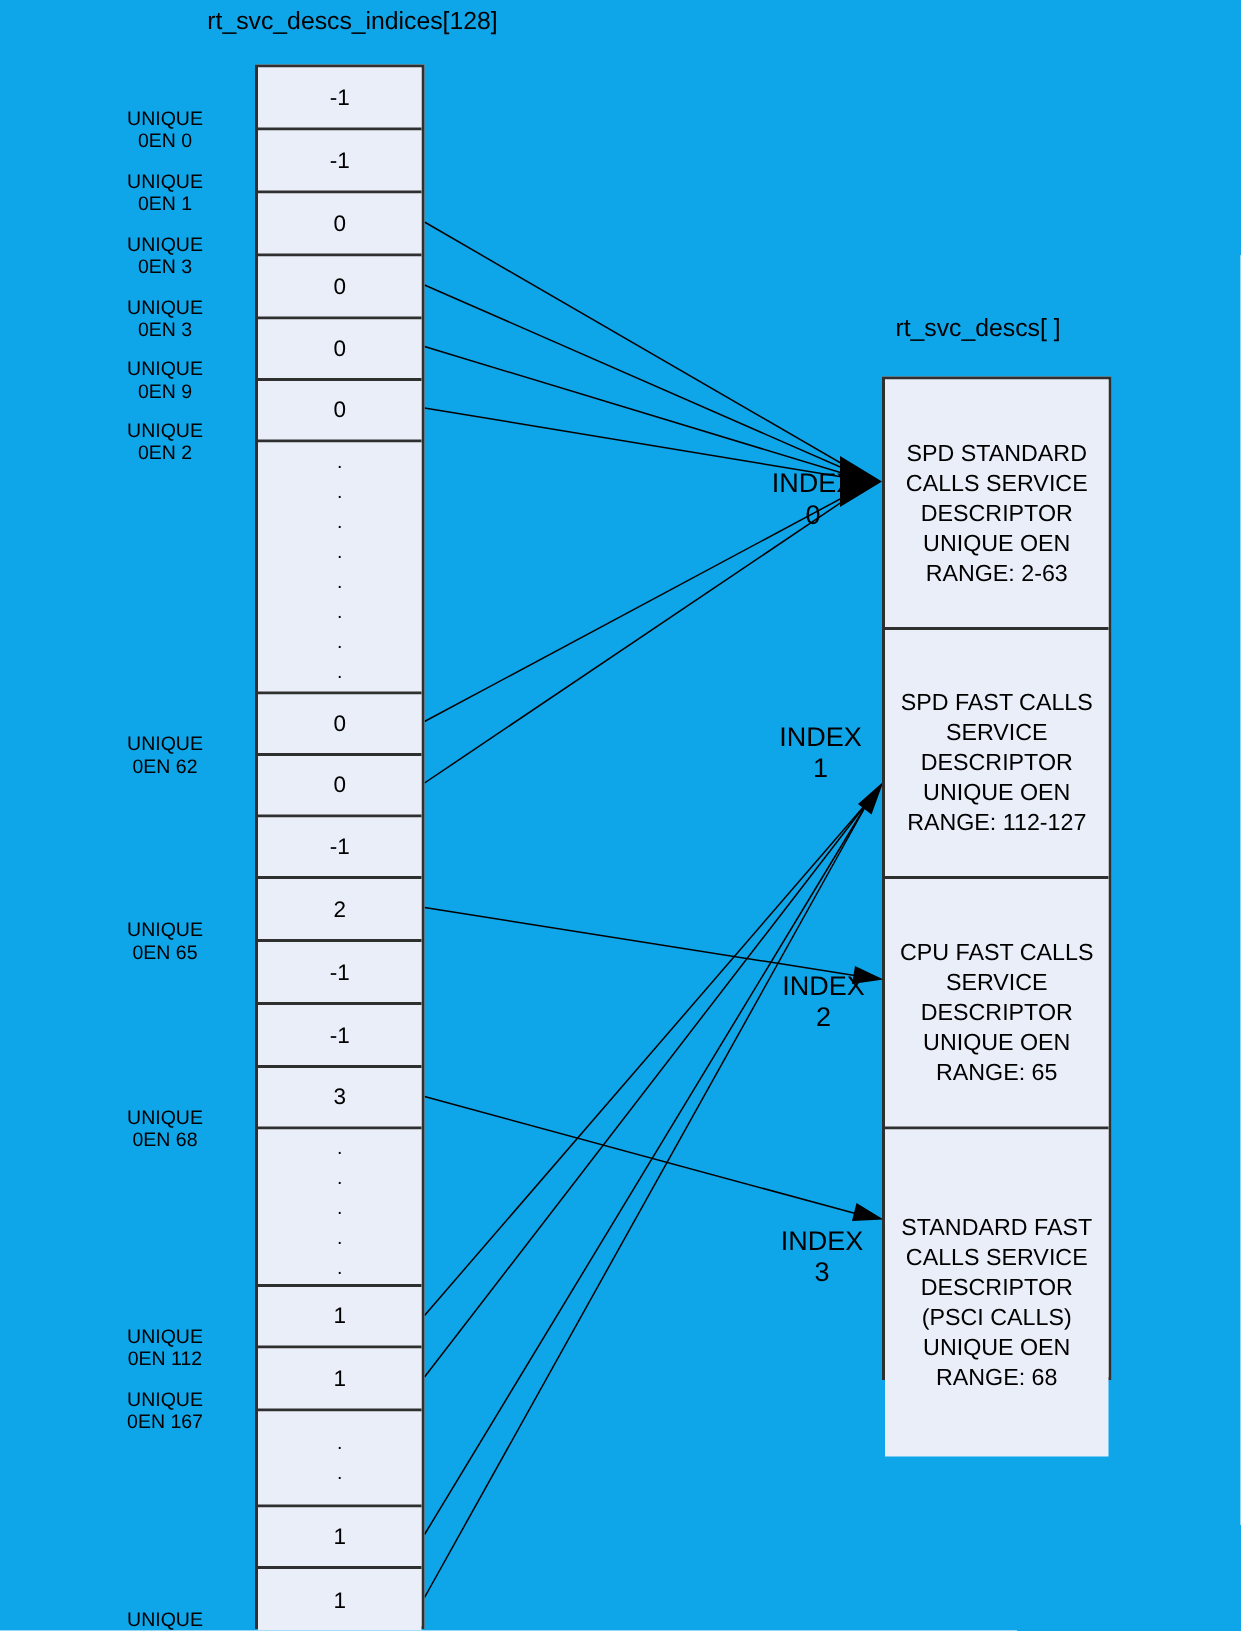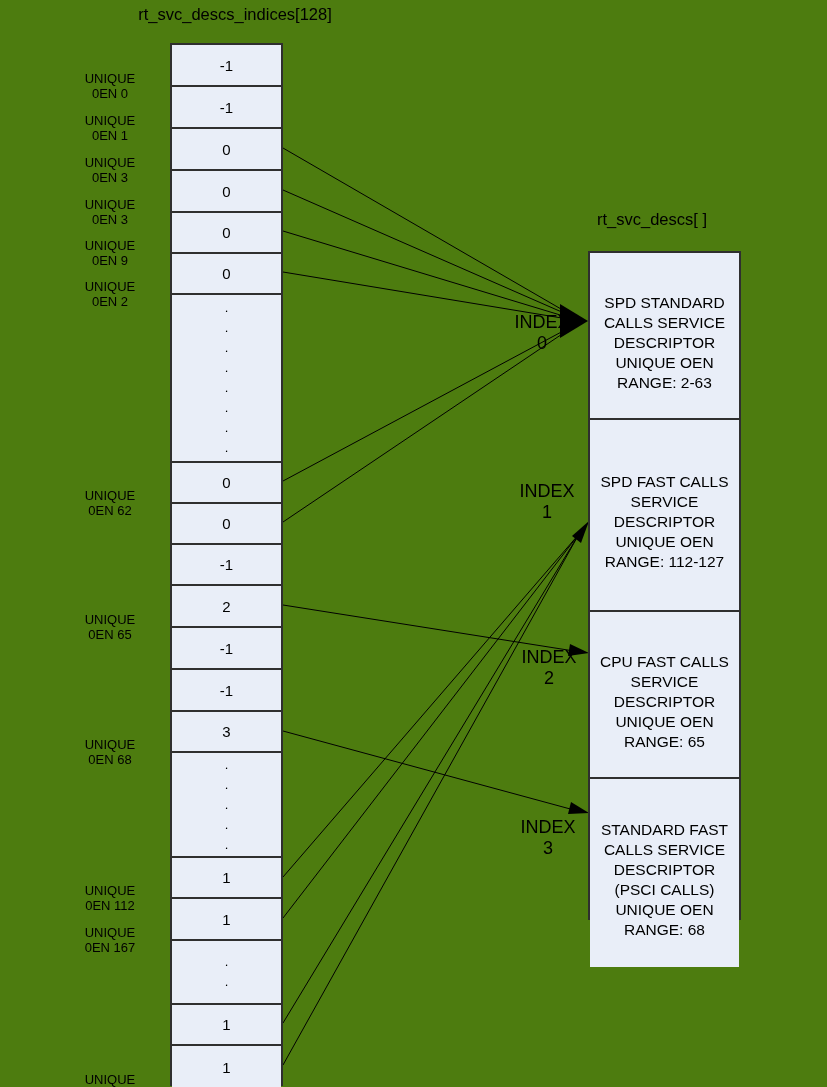--- a/index.html
+++ b/index.html
@@ -1,19 +1,19 @@
 <!DOCTYPE html>
 <html><head>
 <meta charset="utf-8">
 <style>
   html,body{margin:0;padding:0;background:#ffffff;}
   #stage{
     position:relative;
     width:827px;height:1087px;
-    background:#4d7c0f;
+    background:#0ea5e9;
     font-family:"Liberation Sans","DejaVu Sans",sans-serif;
     color:#000;
     overflow:hidden;
   }
   .title{
     position:absolute;
     font-size:16.5px;
     text-align:center;
     white-space:nowrap;
   }
@@ -256,24 +256,24 @@
   </div>
   <div class="index-label" style="left:503px;top:817px">
     <div>INDEX</div>
     <div>3</div>
   </div>
 
   <div class="desc-col">
     <div class="desc-box" style="height:167px">
       <div class="desc-text">SPD STANDARD CALLS SERVICE DESCRIPTOR UNIQUE OEN RANGE: 2-63</div>
     </div>
-    <div class="desc-box" style="height:192px">
+    <div class="desc-box" style="height:166px">
       <div class="desc-text">SPD FAST CALLS SERVICE DESCRIPTOR UNIQUE OEN RANGE: 112-127</div>
     </div>
     <div class="desc-box" style="height:167px">
       <div class="desc-text">CPU FAST CALLS SERVICE DESCRIPTOR UNIQUE OEN RANGE: 65</div>
     </div>
-    <div class="desc-box" style="height:188px">
+    <div class="desc-box" style="height:218px">
       <div class="desc-text">STANDARD FAST CALLS SERVICE DESCRIPTOR (PSCI CALLS) UNIQUE OEN RANGE: 68</div>
     </div>
   </div>
 
 </div>
 
 </body></html>

